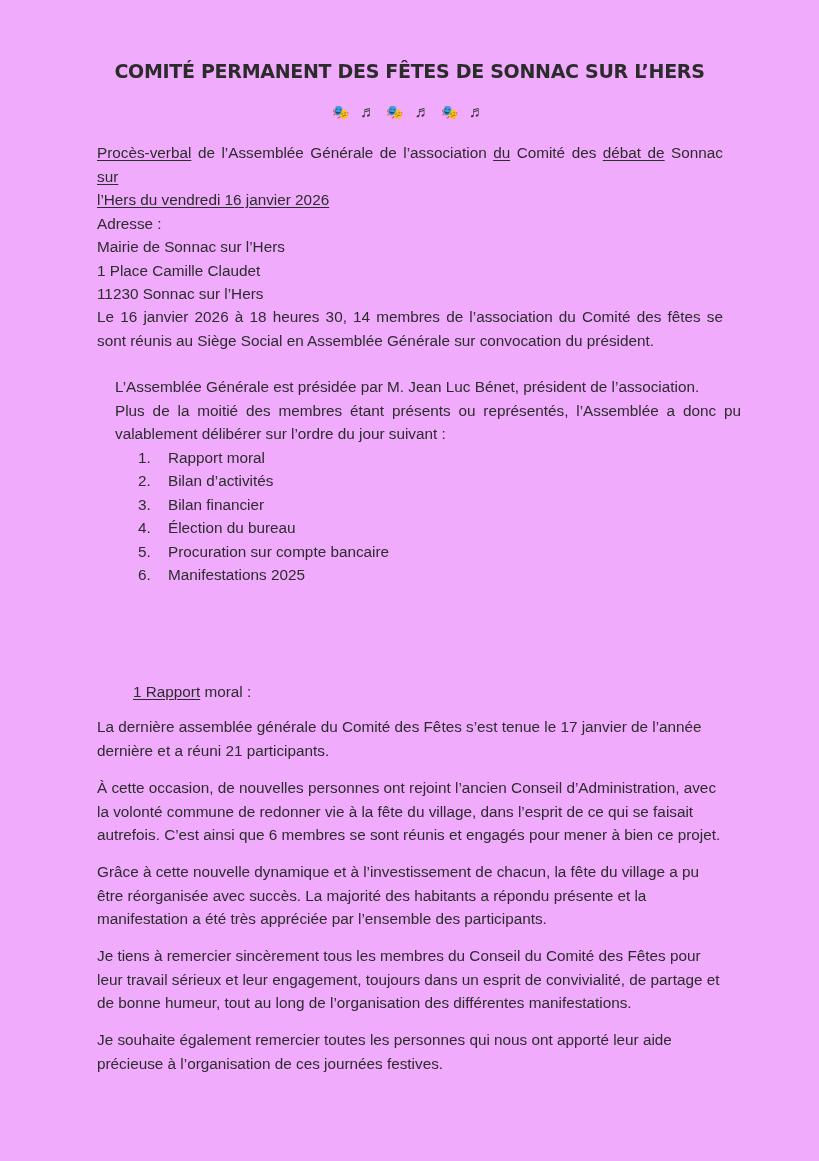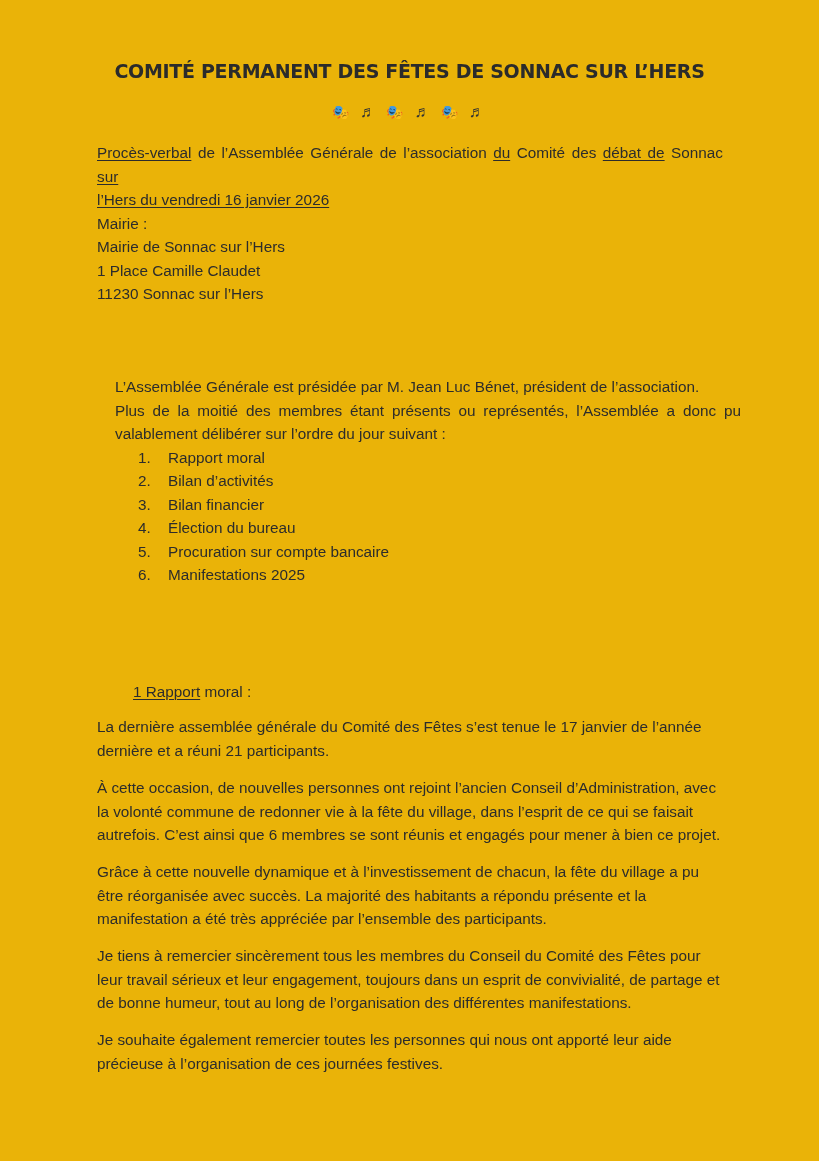--- a/index.html
+++ b/index.html
@@ -1,18 +1,18 @@
 <!DOCTYPE html>
 <html><head>
 <meta charset="utf-8">
 <style>
   html, body { margin: 0; padding: 0; background: #ffffff; }
   body { width: 819px; height: 1161px; position: relative; overflow: hidden;
          font-family: "Liberation Sans", sans-serif; color: #2a2a2a; }
-  .page { position: absolute; left: 0; top: 0; width: 819px; height: 1161px; background: #eab308; }
+  .page { position: absolute; left: 0; top: 0; width: 819px; height: 1161px; background: #f0abfc; }
   .title { position: absolute; left: 0; width: 819px; top: 60px; text-align: center;
            font-family: "DejaVu Sans", sans-serif; font-weight: bold; font-size: 19px; letter-spacing: -0.3px; color: #2b2b2b; }
   .deco { position: absolute; left: 0; width: 819px; top: 103px; text-align: center; font-size: 16px; color: #333; letter-spacing: 2px; }
   .deco span { display: inline-block; margin: 0 1px; }
   .mask { font-size: 14px; }
   .body-text { position: absolute; left: 97px; width: 626px; font-size: 15.3px; line-height: 23.5px; color: #2c2c2c; }
   .u { text-decoration: underline; text-decoration-thickness: 1px; text-underline-offset: 2px; }
   .justify { text-align: justify; }
   p { margin: 0; }
   .ol { list-style: none; margin: 0; padding: 0; }
@@ -33,26 +33,27 @@
     <span>♬</span>
     <span class="mask">🎭</span>
     <span>♬</span>
   </div>
 
   <div class="body-text" style="top:141px;">
     <p class="justify" style="text-align-last:justify;">
       <span class="u">Procès-verbal</span><span> de l’Assemblée Générale de l’association </span><span class="u">du</span><span> Comité des </span><span class="u">débat de</span><span> Sonnac </span><span class="u">sur</span>
     </p>
     <p><span class="u">l’Hers du vendredi 16 janvier 2026</span></p>
-    <p>Mairie :</p>
+    <p>Adresse :</p>
     <p>Mairie de Sonnac sur l’Hers</p>
     <p>1 Place Camille Claudet</p>
     <p>11230 Sonnac sur l’Hers</p>
   </div>
 
+  <div class="body-text justify" style="top:305px;">Le 16 janvier 2026 à 18 heures 30, 14 membres de l’association du Comité des fêtes se sont réunis au Siège Social en Assemblée Générale sur convocation du président.</div>
 
   <div class="body-text justify" style="top:375px;margin-left:18px;">
     <p>L’Assemblée Générale est présidée par M. Jean Luc Bénet, président de l’association.</p>
     <p>Plus de la moitié des membres étant présents ou représentés, l’Assemblée a donc pu valablement délibérer sur l’ordre du jour suivant :</p>
     <ul class="ol">
       <li>
           <span class="num">1.</span>
           <span>Rapport moral</span>
         </li>
       <li>

